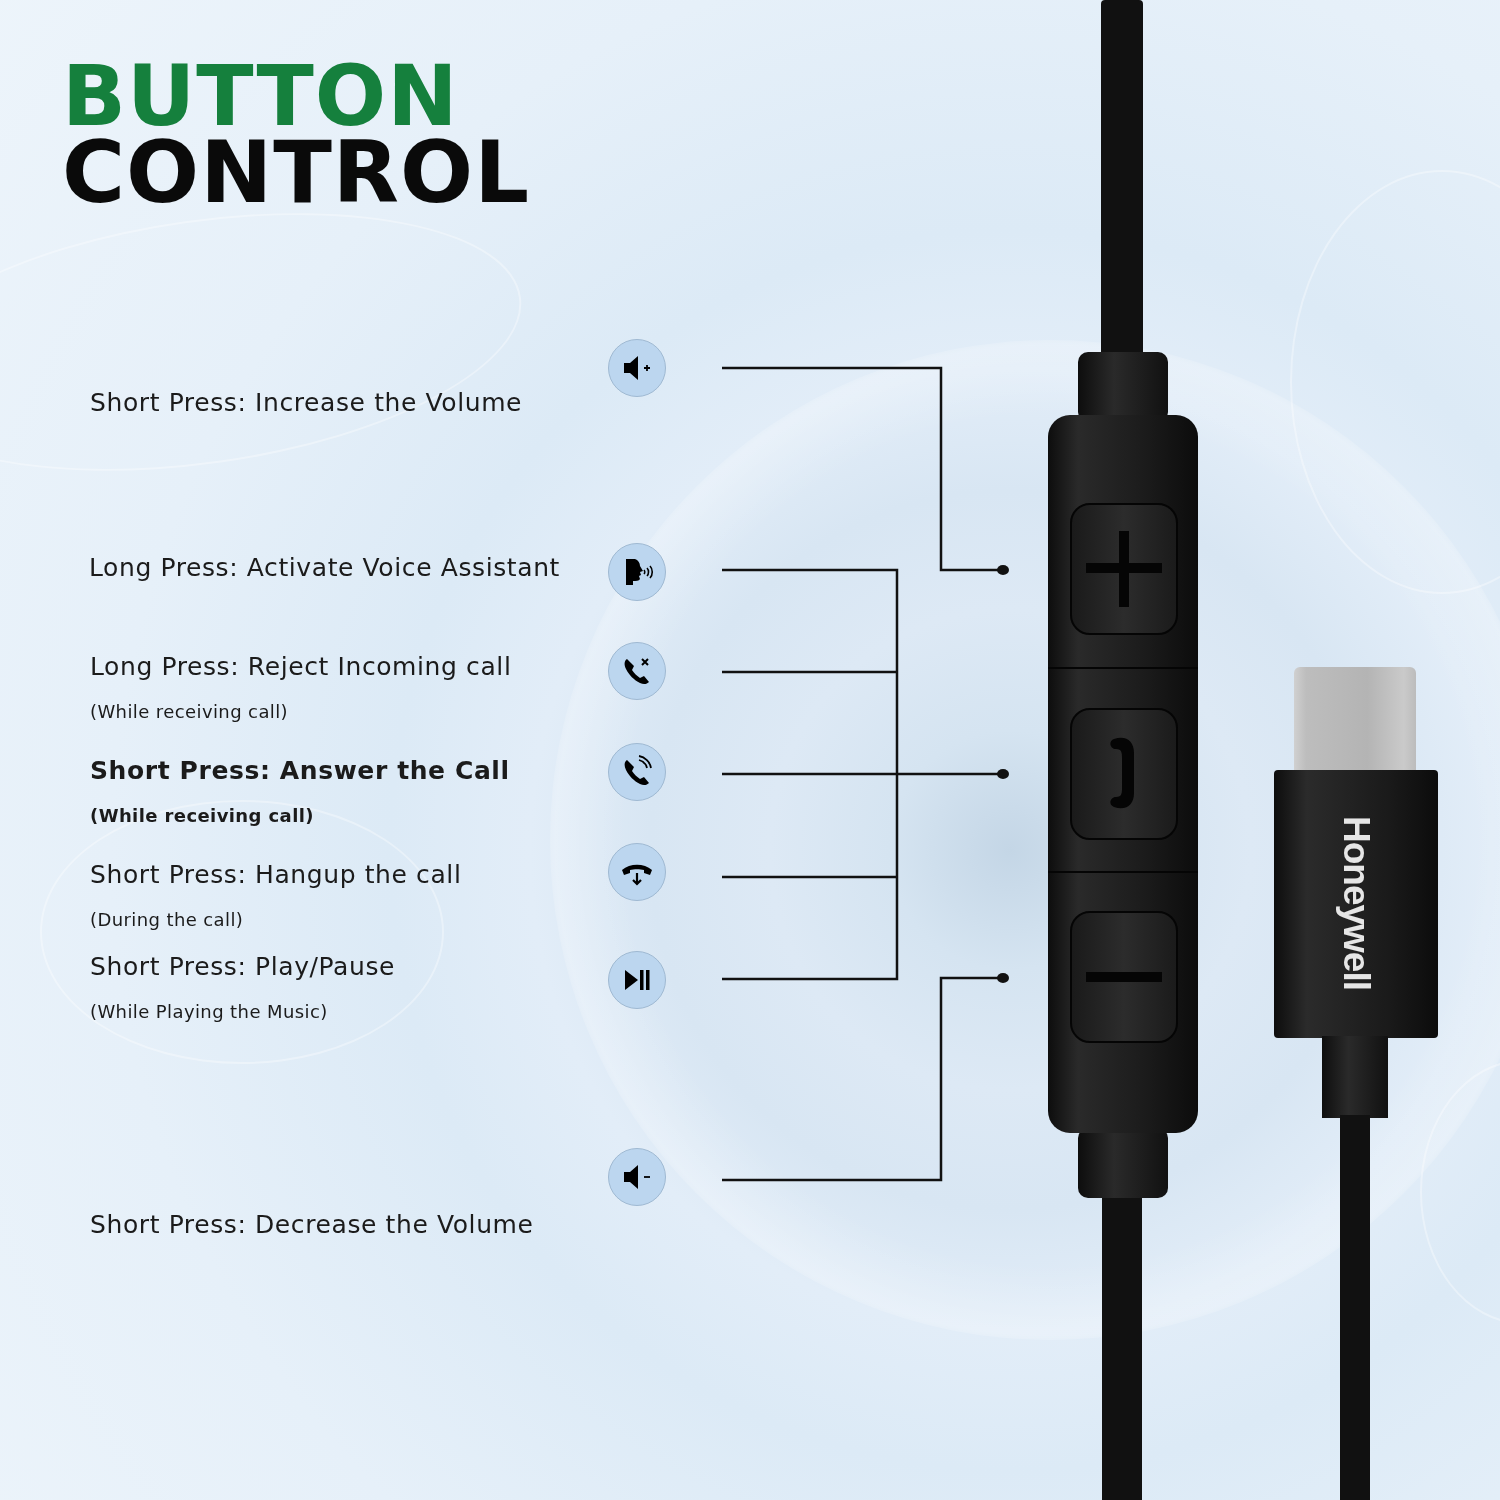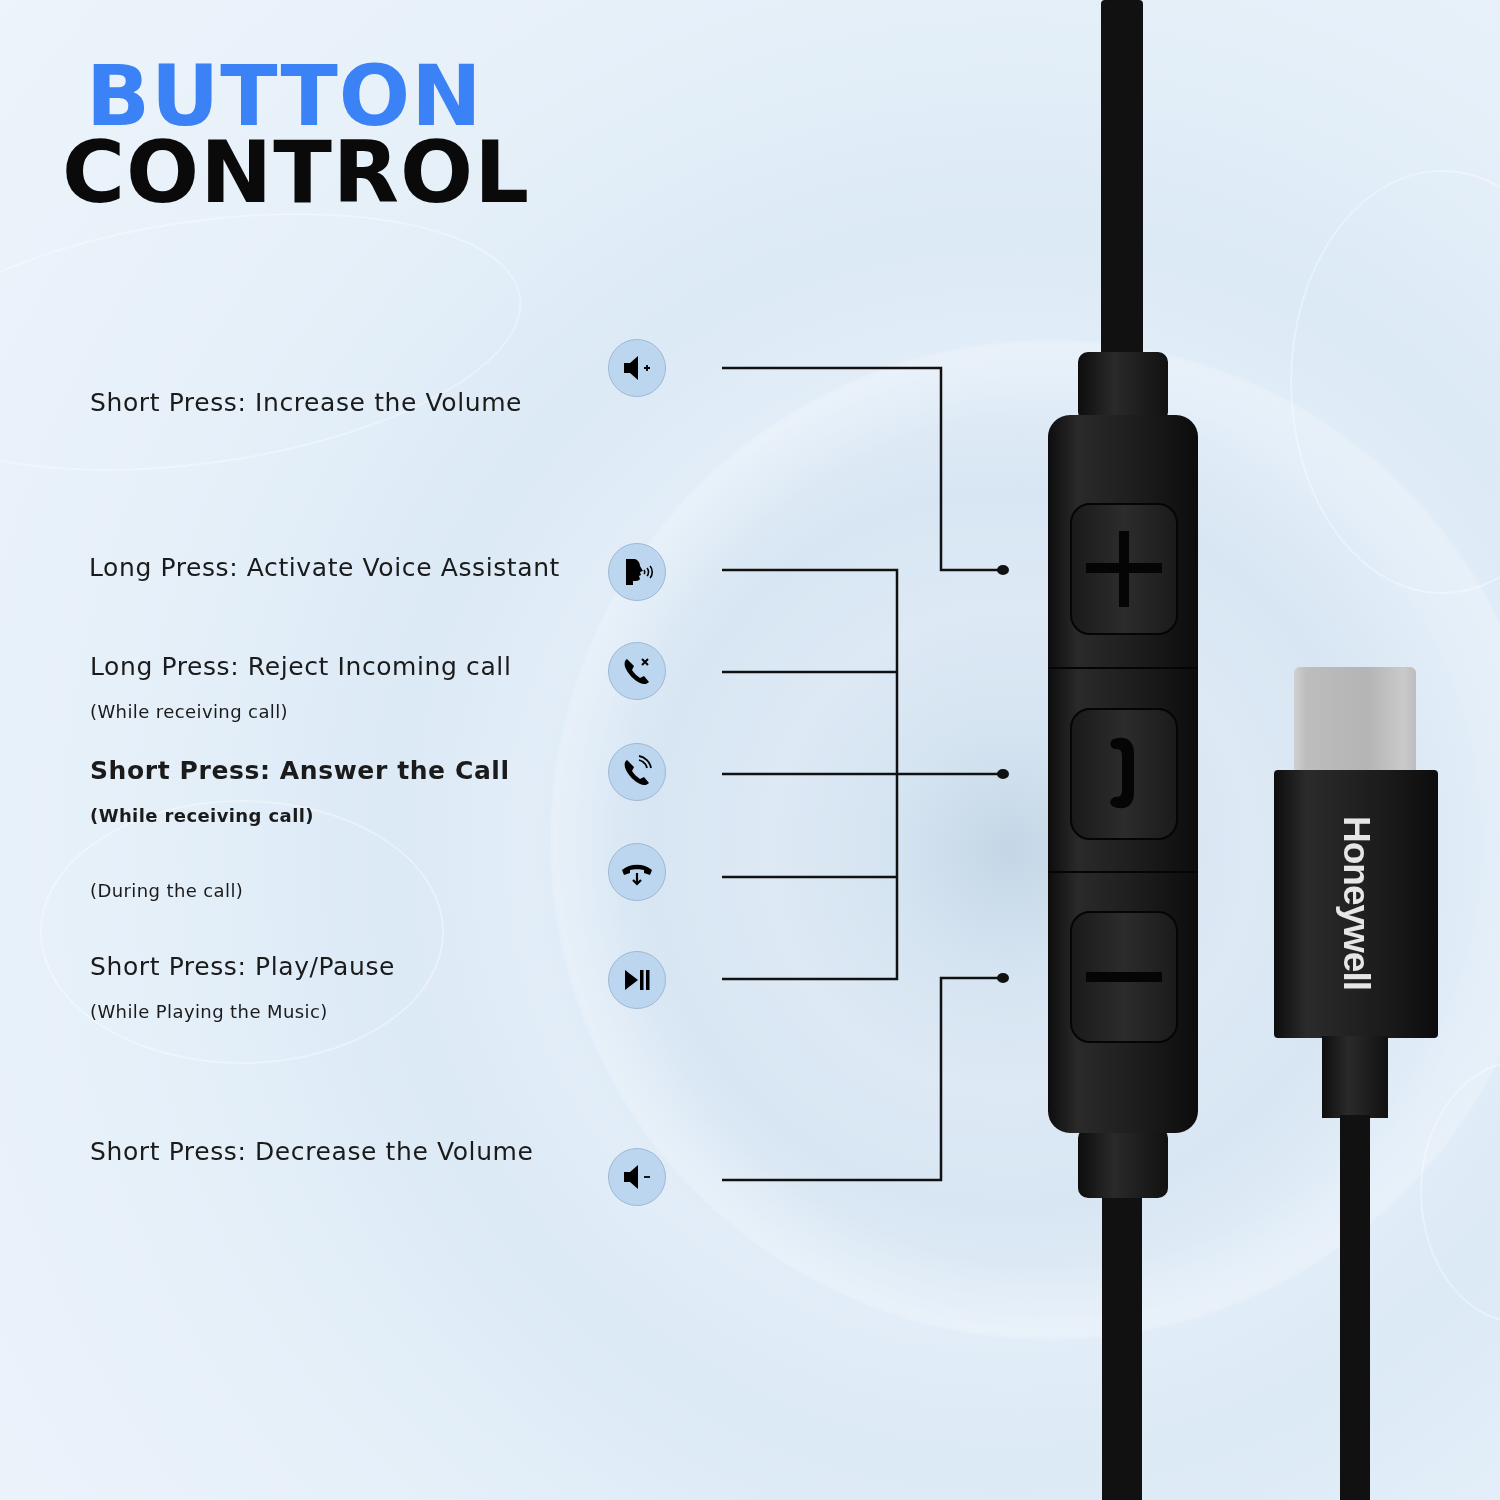--- a/index.html
+++ b/index.html
@@ -2,21 +2,21 @@
 <html><head>
 <meta charset="utf-8">
 <style>
   html,body{margin:0;padding:0;}
   body{width:1500px;height:1500px;overflow:hidden;position:relative;
     font-family:"DejaVu Sans","Liberation Sans",sans-serif;
     background:radial-gradient(circle at 1010px 850px,#c4d6e6 0,#d5e4f1 120px,#dde9f5 240px,#d8e6f3 360px,#e2edf8 480px,#dceaf6 620px,#e6f0f9 900px,#eef5fb 1400px);}
   .bgdeco{position:absolute;border-radius:50%;border:2px solid rgba(255,255,255,0.35);}
   .ring{position:absolute;border-radius:50%;}
   .title{position:absolute;left:62px;top:58px;font-family:"DejaVu Sans",sans-serif;font-weight:bold;line-height:76px;letter-spacing:1px;}
-  .title .l1{color:#3b82f6;font-size:84px;display:block;margin-left:24px;}
+  .title .l1{color:#15803d;font-size:84px;display:block;}
   .title .l2{color:#0a0a0a;font-size:86px;display:block;}
   .item{position:absolute;left:90px;color:#1b1b1b;}
   .item .main{font-size:25px;letter-spacing:0.6px;display:block;white-space:nowrap;}
   .item .sub{font-size:18px;letter-spacing:0.4px;display:block;margin-top:20px;white-space:nowrap;}
   .icon{position:absolute;width:58px;height:58px;border-radius:50%;background:#bcd6ef;border:1px solid #9fb9d2;box-sizing:border-box;display:flex;align-items:center;justify-content:center;}
   .icon svg{width:36px;height:36px;}
   svg.lines{position:absolute;left:0;top:0;}
   .cable{position:absolute;background:#111;}
   .remote{position:absolute;left:1048px;top:415px;width:150px;height:718px;border-radius:22px;background:linear-gradient(90deg,#0d0d0d 0%,#2a2a2a 20%,#1d1d1d 60%,#0c0c0c 100%);}
   .collar{position:absolute;background:linear-gradient(90deg,#0d0d0d,#2a2a2a 40%,#111);border-radius:10px;}
@@ -49,27 +49,28 @@
 </div>
 <div class="item" style="top:652px;">
   <span class="main">Long Press: Reject Incoming call</span>
   <span class="sub">(While receiving call)</span>
 </div>
 <div class="item" style="top:756px;font-weight:bold;">
   <span class="main">Short Press: Answer the Call</span>
   <span class="sub">(While receiving call)</span>
 </div>
 <div class="item" style="top:860px;">
+  <span class="main">Short Press: Hangup the call</span>
   <span class="sub">(During the call)</span>
 </div>
 <div class="item" style="top:952px;">
   <span class="main">Short Press: Play/Pause</span>
   <span class="sub">(While Playing the Music)</span>
 </div>
-<div class="item" style="top:1137px;">
+<div class="item" style="top:1210px;">
   <span class="main">Short Press: Decrease the Volume</span>
 </div>
 
 <div class="icon" style="left:608px;top:339px;">
   <svg viewBox="0 0 36 36">
       <path d="M5 13h6l8-7v24l-8-7H5z" fill="#000"></path>
       <path d="M25 18h6M28 15v6" stroke="#000" stroke-width="1.8"></path>
     </svg>
 </div>
 <div class="icon" style="left:608px;top:543px;">

